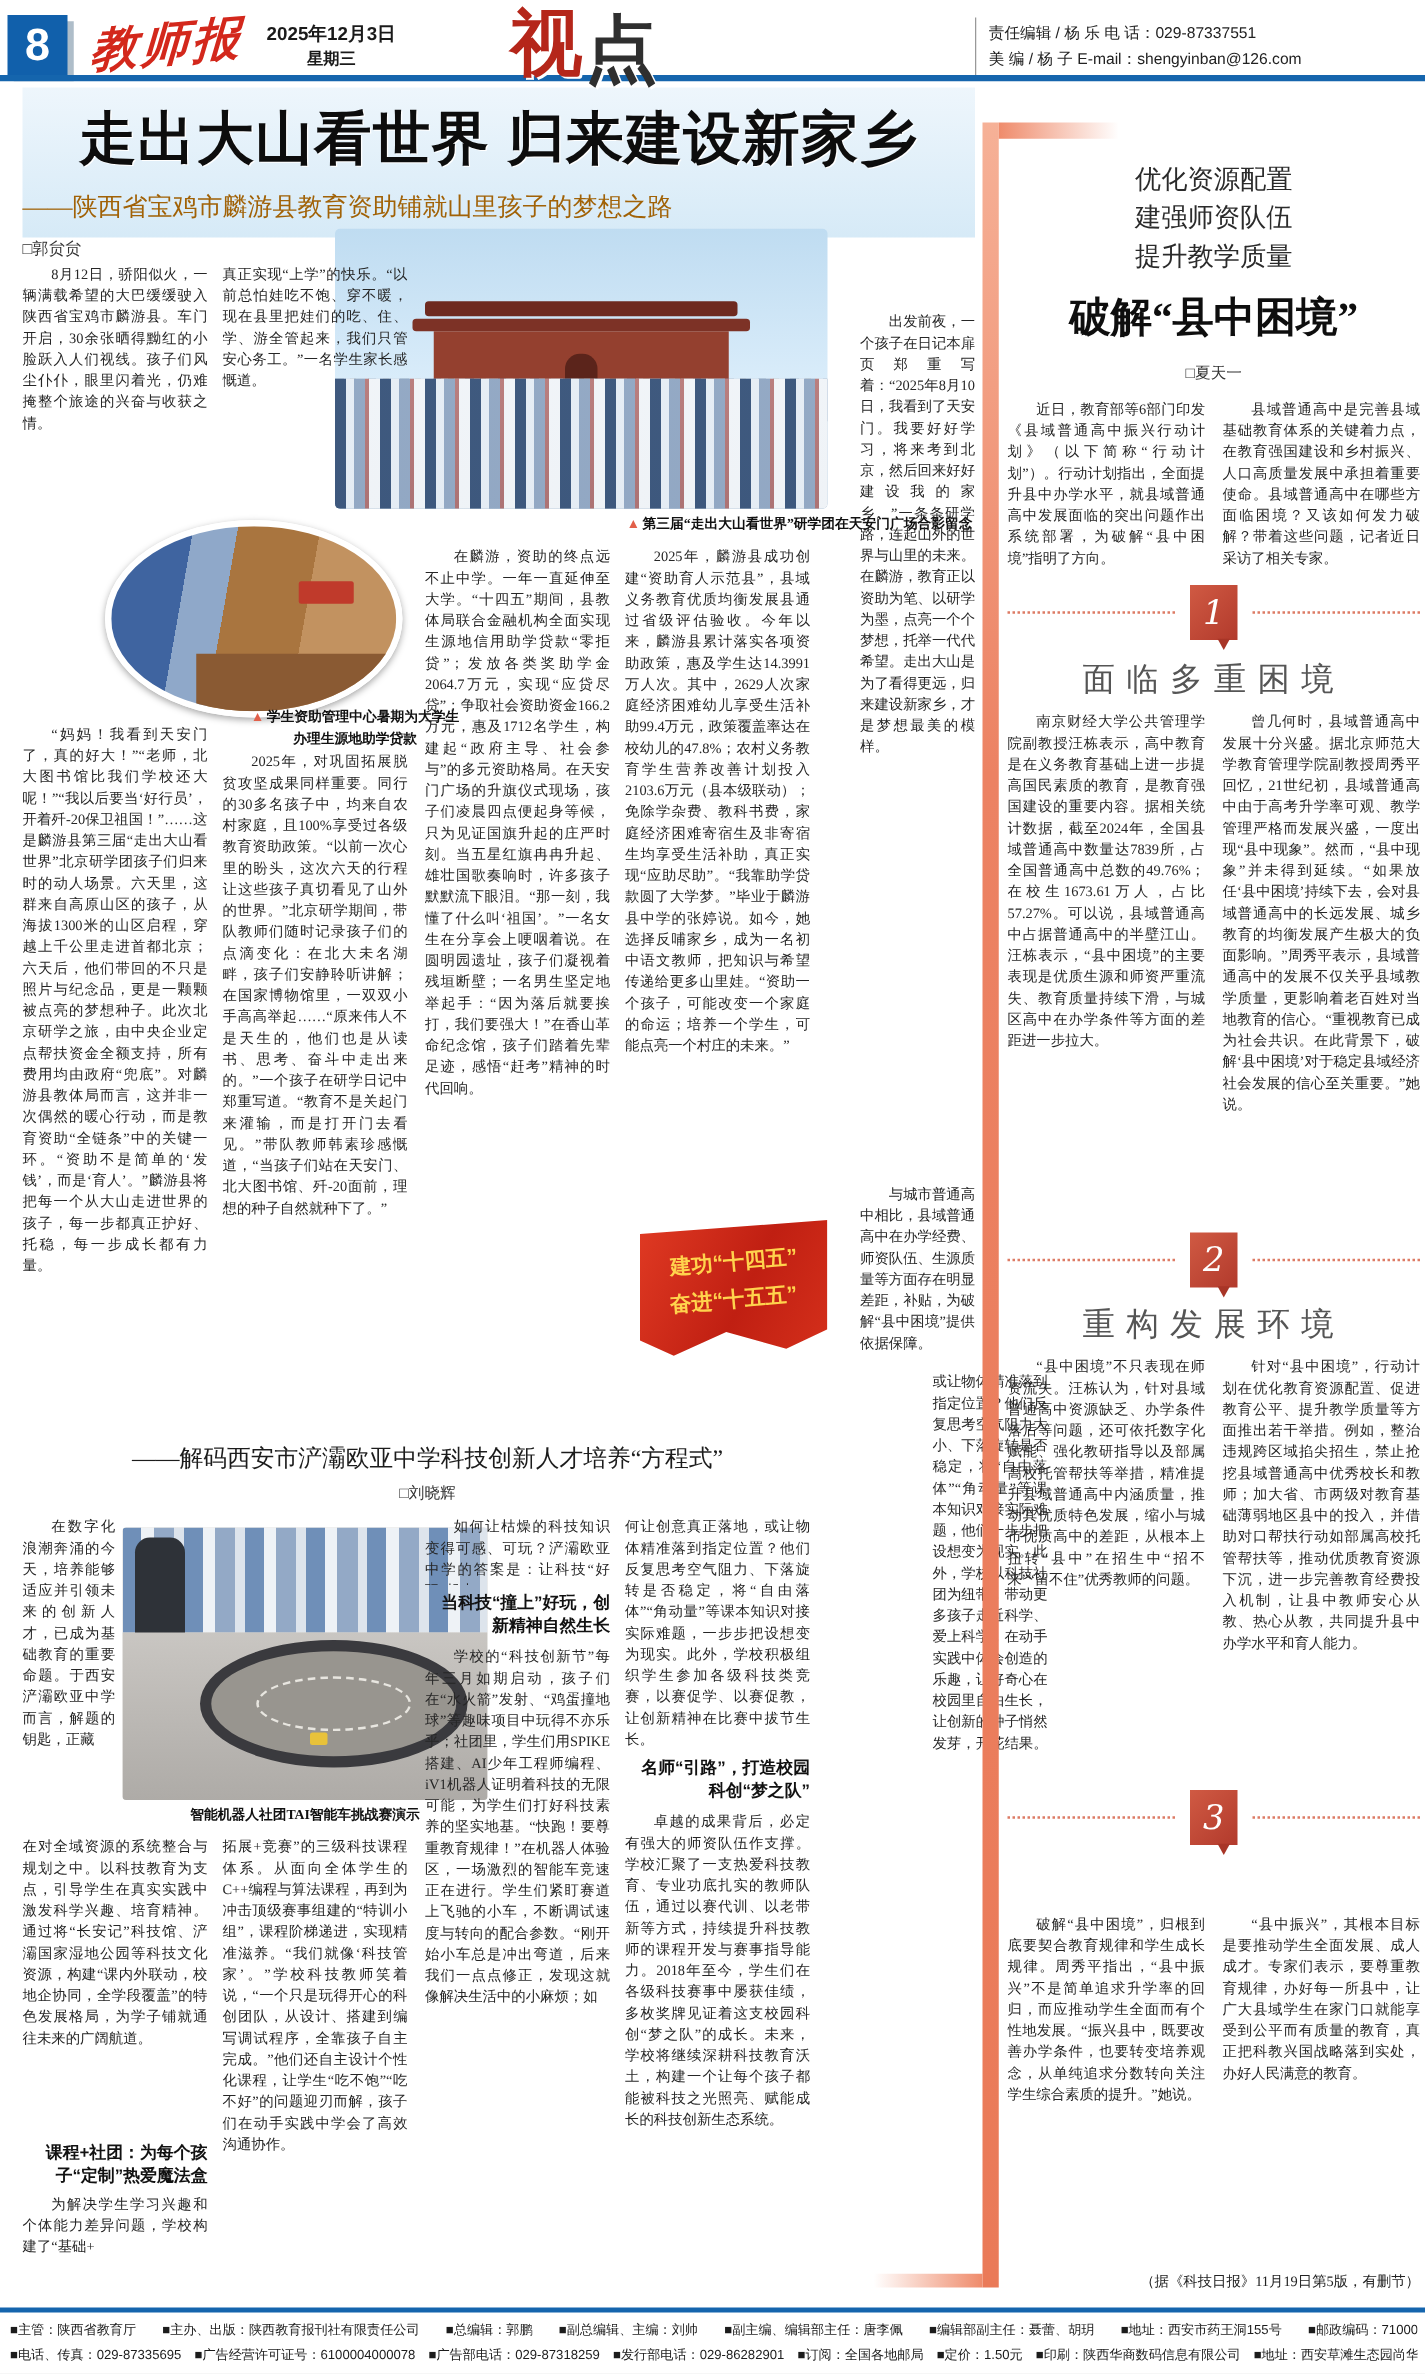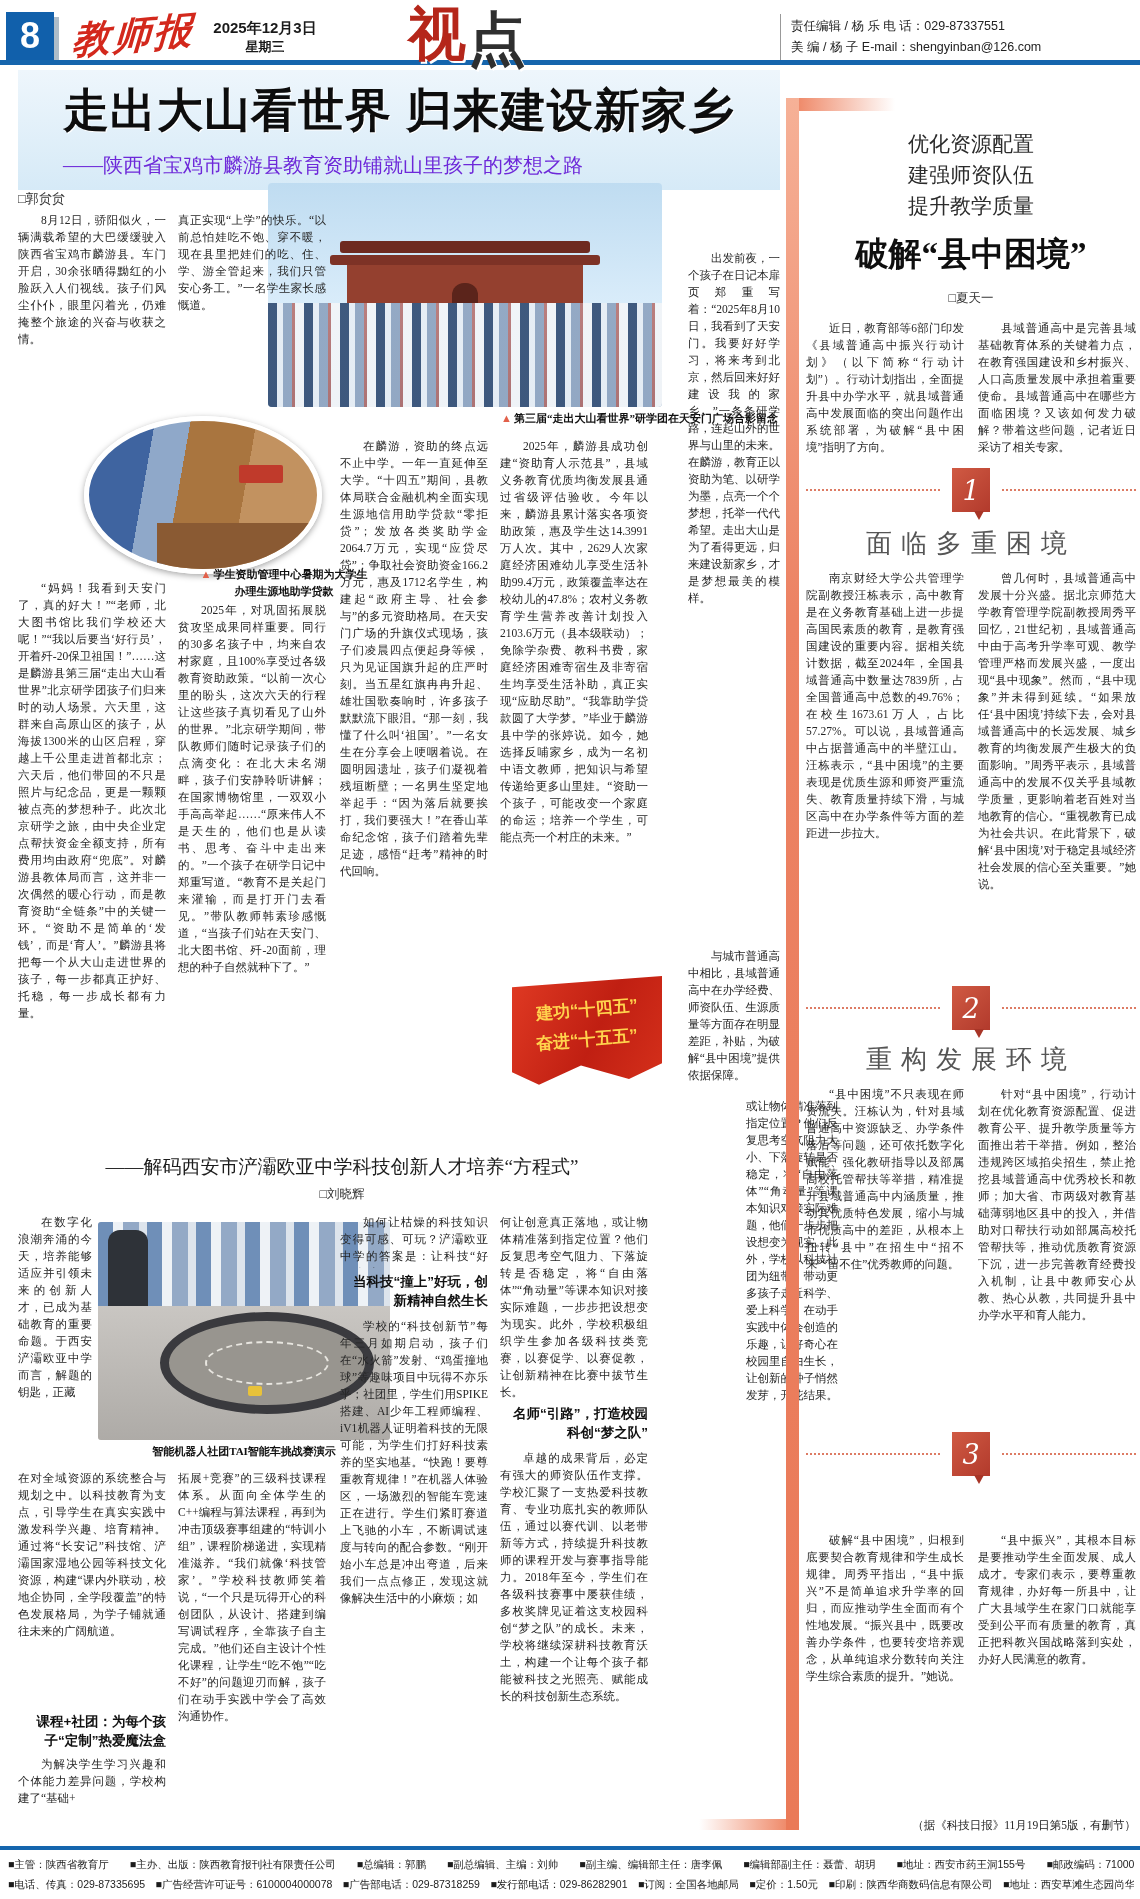--- a/index.html
+++ b/index.html
@@ -31,22 +31,22 @@
   .caption{font-family:"Liberation Serif",serif;font-weight:bold;font-size:11px;color:#111;}
   .caption .mk{color:#e2604a;margin-right:2px;}
   .subhead{font-family:"Liberation Sans",sans-serif;font-weight:bold;font-size:13.5px;
            line-height:19px;text-align:right;color:#111;}
 
   
   .a1-bg{left:18px;top:70px;width:762px;height:120px;
          background:linear-gradient(180deg,#eef6fc,#d6eaf7);}
   .a1-title{left:18px;top:80px;width:762px;text-align:center;font-size:46px;font-weight:900;
             color:#0d0d0d;letter-spacing:1px;text-shadow:1px 1px 0 #fff;}
-  .a1-sub{left:18px;top:152px;width:610px;text-align:center;font-family:"Liberation Serif",serif;
-          font-size:20px;color:#6d28d9;}
+  .a1-sub{left:18px;top:152px;width:610px;font-family:"Liberation Serif",serif;
+          font-size:20px;color:#a16207;}
   .a1-by{left:18px;top:190px;width:762px;text-align:left;font-family:Liberation Serif, serif;
          font-size:13px;color:#333;z-index:4;}
 
   .photo1{left:268px;top:183px;width:394px;height:224px;overflow:hidden;border-radius:4px;
           background:linear-gradient(180deg,#bfdcf1,#dceefb 60%);}
   .p1-roof{position:absolute;left:50%;top:58px;transform:translateX(-50%);width:250px;height:12px;background:#6e2a20;border-radius:3px;}
   .p1-roof2{position:absolute;left:50%;top:72px;transform:translateX(-50%);width:270px;height:10px;background:#7d3226;border-radius:3px;}
   .p1-wall{position:absolute;left:50%;top:82px;transform:translateX(-50%);width:236px;height:44px;background:#94402f;}
   .p1-door{position:absolute;left:50%;top:100px;transform:translateX(-50%);width:26px;height:26px;background:#5b241b;border-radius:12px 12px 0 0;}
   .p1-crowd{position:absolute;left:0;bottom:0;width:100%;height:104px;

